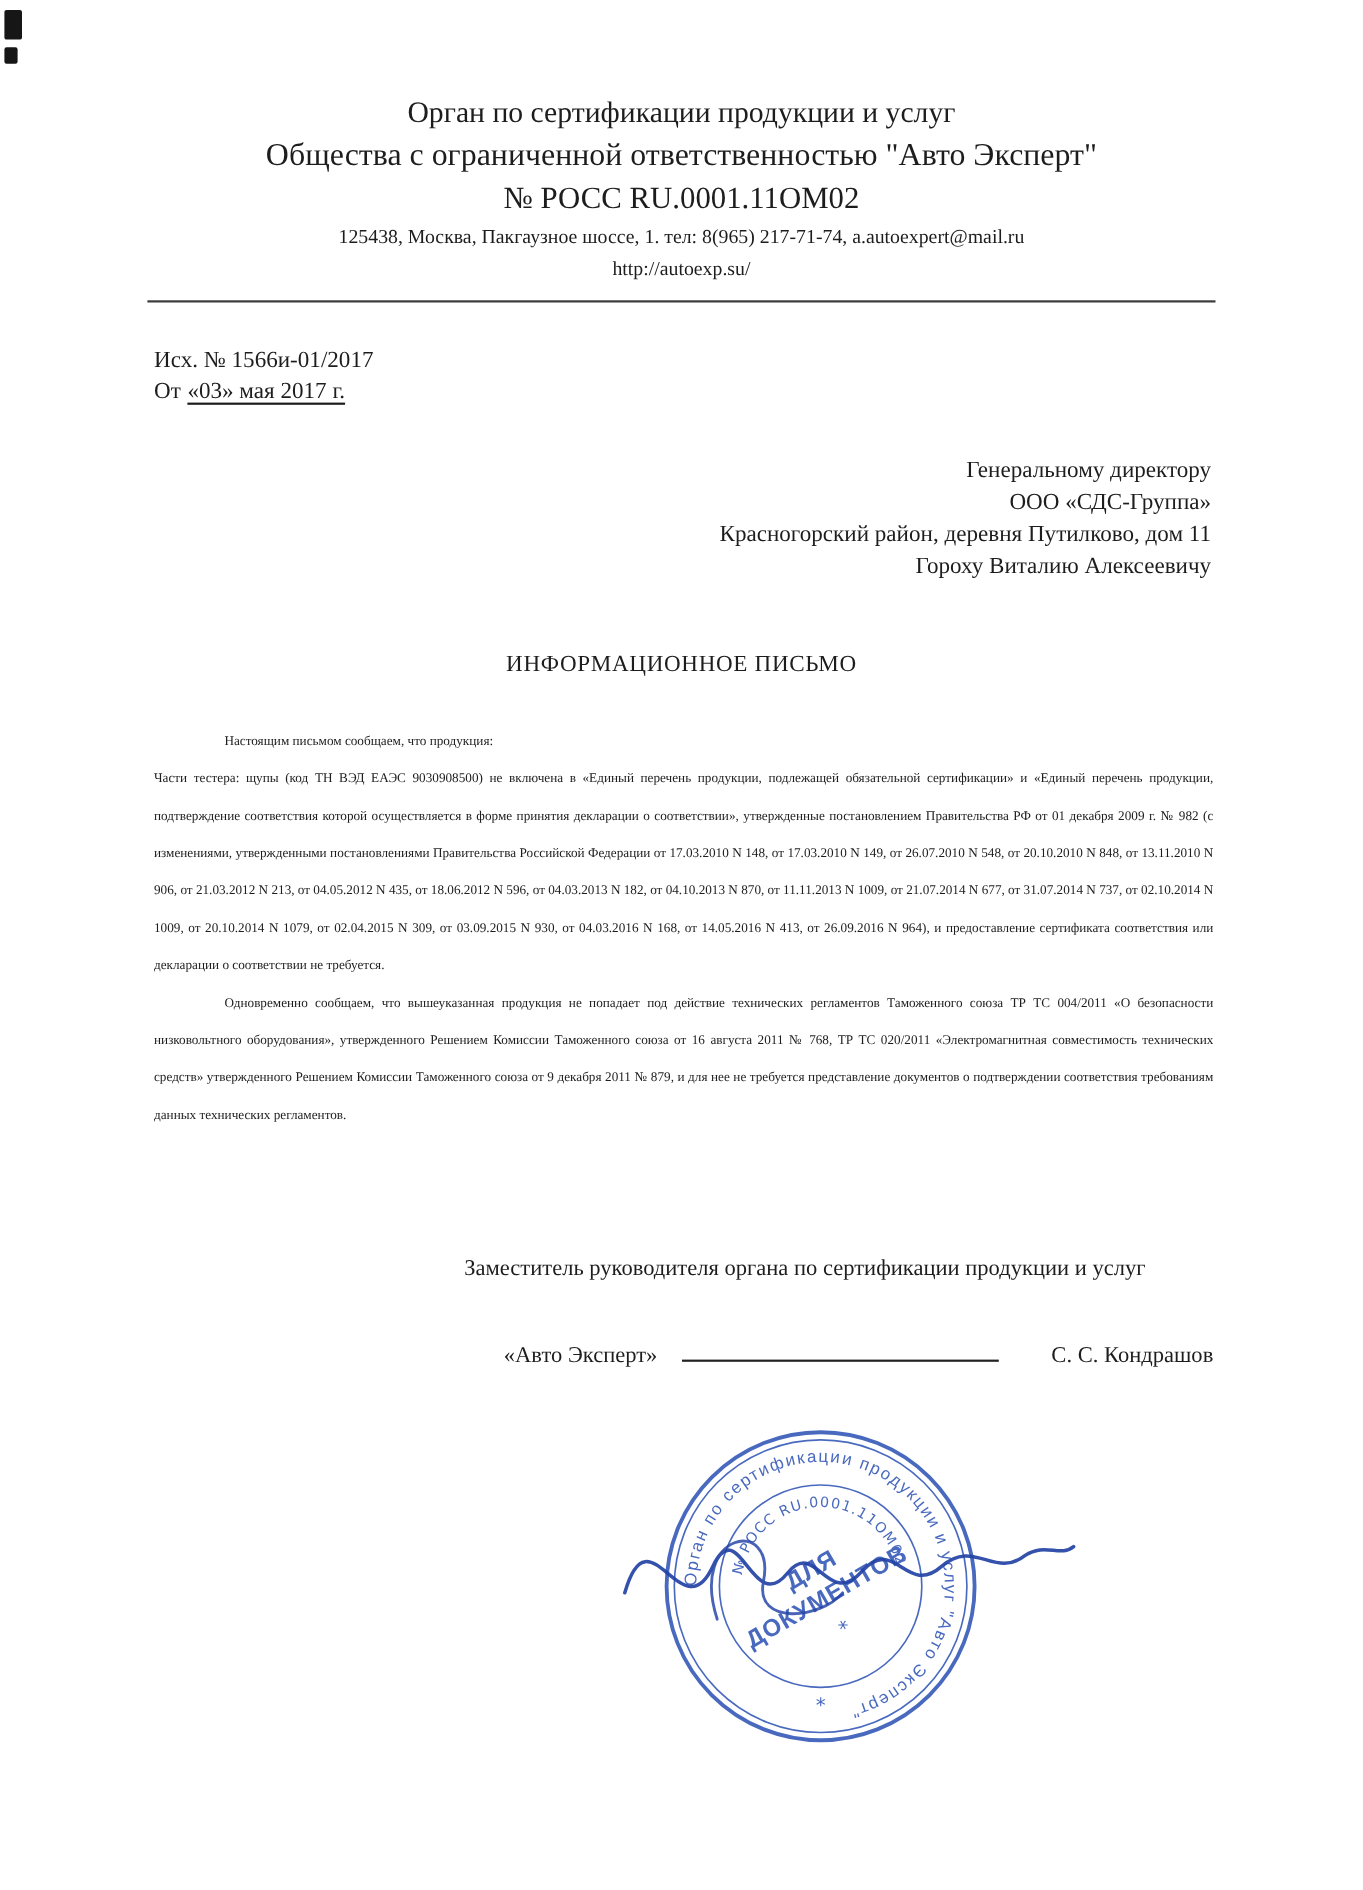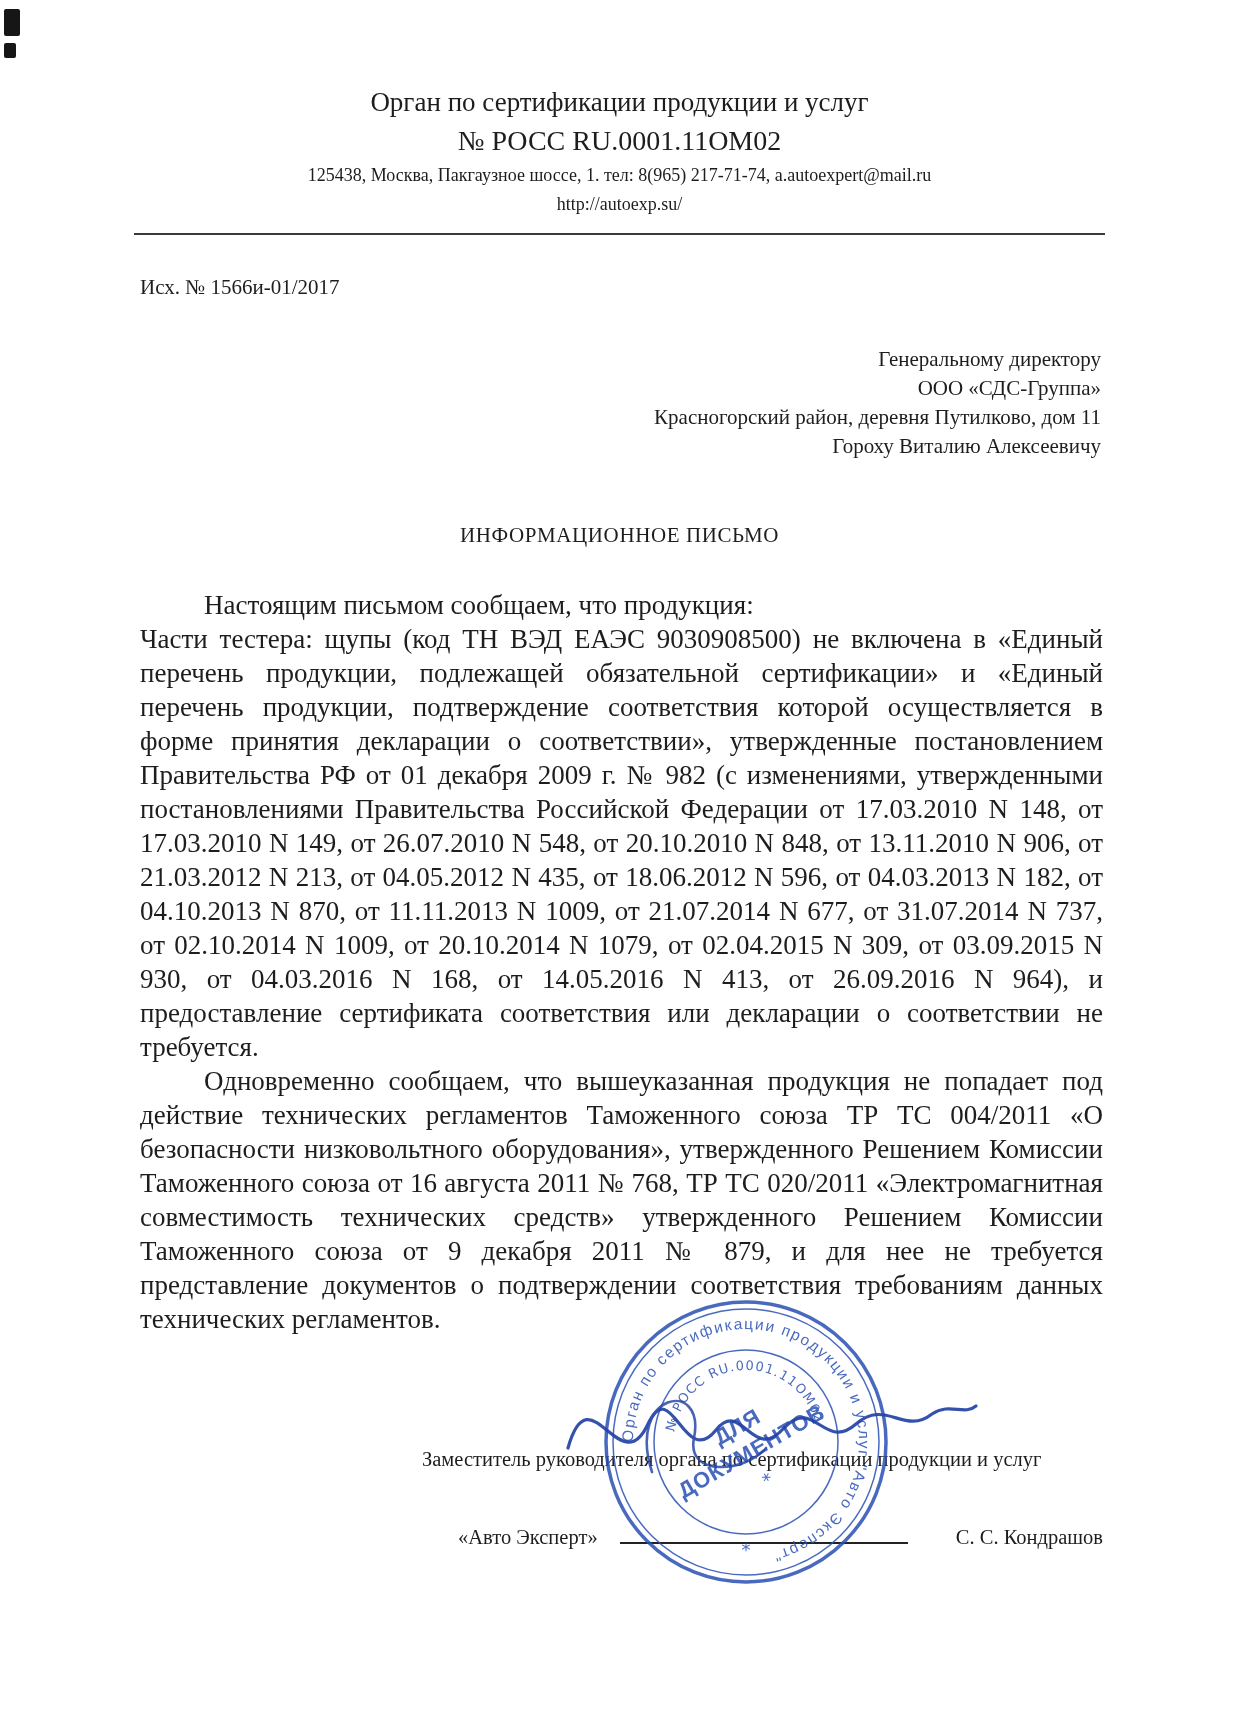--- a/index.html
+++ b/index.html
@@ -47,21 +47,21 @@
   }
 
   .title {
     margin: 62px 0 40px 0;
     text-align: center;
     font-size: 21px;
     font-weight: normal;
     letter-spacing: 0.6px;
   }
 
-  .body-text { margin: 0 136px 0 140px; font-size: 27px; line-height: 34px; }
+  .body-text { margin: 0 136px 0 140px; font-size: 12px; line-height: 34px; }
   .body-text p { margin: 0; }
   .body-text .indent { text-indent: 64px; }
   .body-text .just { text-align: justify; }
 
   .sig { margin: 112px 136px 0 140px; font-size: 20.5px; position: relative; }
   .sig-pos { margin-left: 282px; white-space: nowrap; }
   .sig-row { display: flex; align-items: baseline; margin: 52px 0 0 318px; gap: 18px; }
   .sig-org { white-space: nowrap; }
   .sig-line {
     display: inline-block;
@@ -84,29 +84,33 @@
 </head>
 <body>
 
 <div class="page">
 
   <div class="artifact a1"></div>
   <div class="artifact a2"></div>
 
   <header class="letterhead">
     <div class="lh1">Орган по сертификации продукции и услуг</div>
+    <div class="lh2">Общества с ограниченной ответственностью "Авто Эксперт"</div>
     <div class="lh3">№ РОСС RU.0001.11ОМ02</div>
     <div class="lh4">125438, Москва, Пакгаузное шоссе, 1. тел: 8(965) 217-71-74, a.autoexpert@mail.ru</div>
     <div class="lh4">http://autoexp.su/</div>
   </header>
 
   <div class="rule"></div>
 
   <section class="ref">
     <div>Исх. № 1566и-01/2017</div>
+    <div>
+      <span class="pfx">От</span><span class="u">«03» мая 2017 г.</span>
+    </div>
   </section>
 
   <section class="recipient">
     <div>Генеральному директору</div>
     <div>ООО «СДС-Группа»</div>
     <div>Красногорский район, деревня Путилково, дом 11</div>
     <div>Гороху Виталию Алексеевичу</div>
   </section>
 
   <h1 class="title">ИНФОРМАЦИОННОЕ ПИСЬМО</h1>

